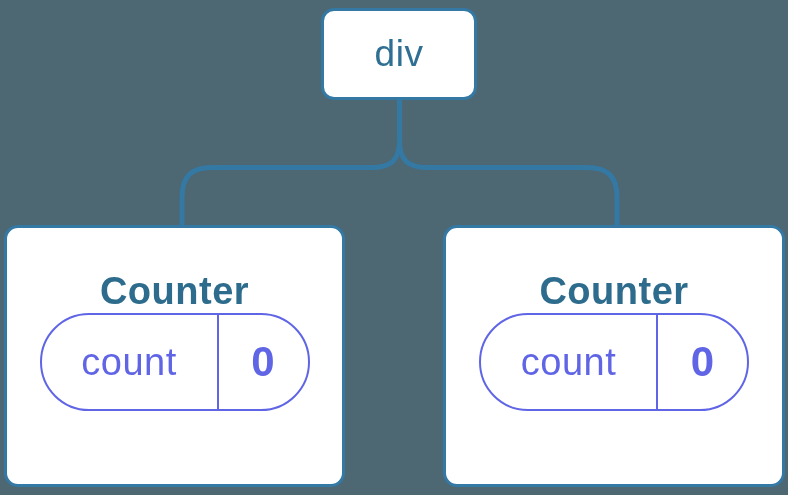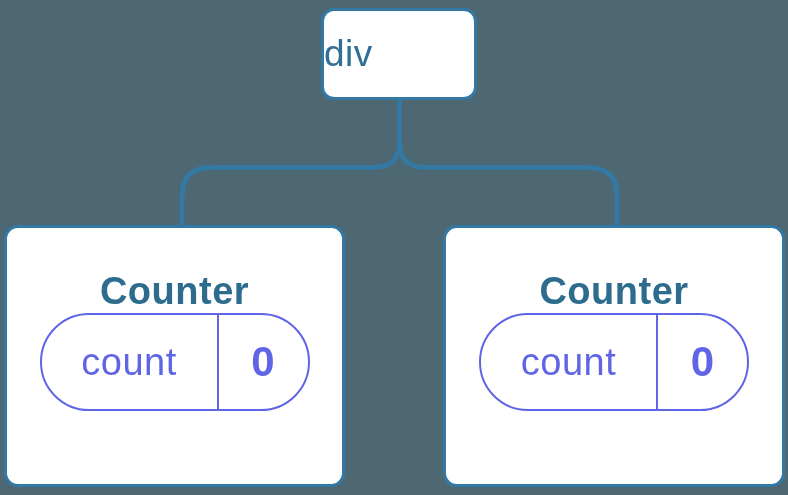--- a/index.html
+++ b/index.html
@@ -26,20 +26,21 @@
     position: absolute;
     left: 321px;
     top: 8px;
     width: 156px;
     height: 92px;
     background: var(--card-bg);
     border: 3px solid var(--node-blue);
     border-radius: 13px;
     display: flex;
     align-items: center;
+    justify-content: center;
   }
   .node-root .node-label {
     font-size: 37px;
     font-weight: 500;
     color: var(--label-blue);
     letter-spacing: 0.5px;
   }
   .connectors {
     position: absolute;
     left: 0;

